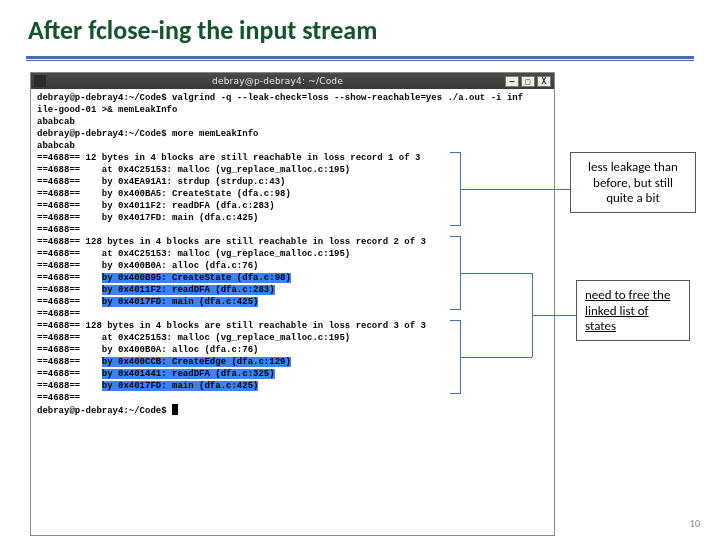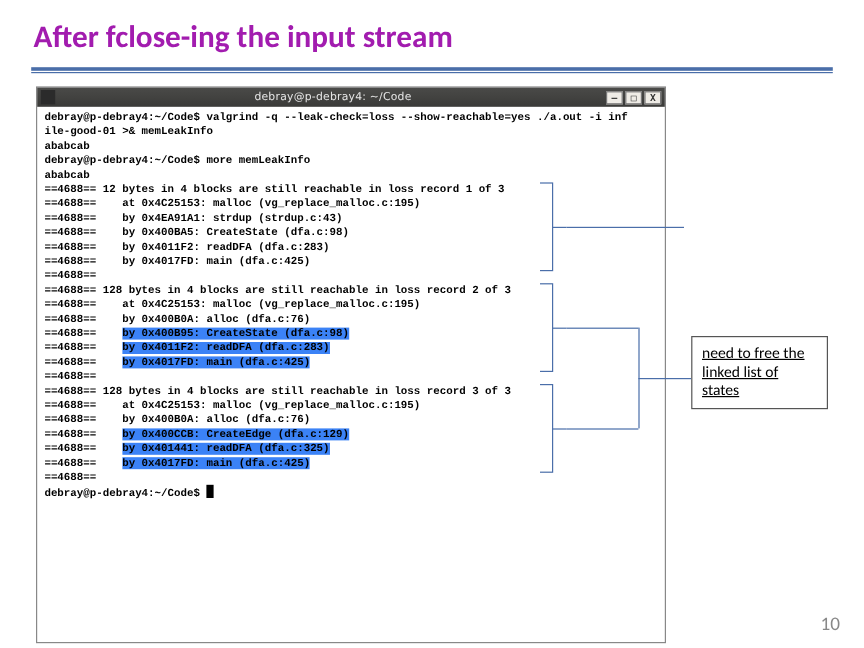--- a/index.html
+++ b/index.html
@@ -1,18 +1,18 @@
 <!DOCTYPE html>
 <html><head>
 <meta charset="utf-8">
 <style>
   * { margin: 0; padding: 0; box-sizing: border-box; }
   html, body { width: 720px; height: 540px; background: #fff; font-family: Calibri, Arial, sans-serif; overflow: hidden; }
   .slide { position: relative; width: 720px; height: 540px; }
-  .title { position: absolute; left: 28px; top: 14px; font-size: 26px; font-weight: 700; color: #a21caf; }
+  .title { position: absolute; left: 28px; top: 14px; font-size: 26px; font-weight: 700; color: #14532d; }
   .rule-top { position: absolute; left: 26px; top: 56px; width: 668px; height: 3px; background: #4a6ea9; }
   .rule-bot { position: absolute; left: 26px; top: 60px; width: 668px; height: 1px; background: #4a6ea9; }
   .term-wrap { position: absolute; left: 30px; top: 72px; width: 525px; height: 464px; border: 1px solid #888; background: #fff; }
   .tb { display: flex; align-items: center; height: 16px; background: linear-gradient(#4a4a48,#3a3a38); color: #e6e6e6; font: 9px "DejaVu Sans", Arial, sans-serif; }
   .tb-icon { width: 12px; height: 12px; margin: 0 4px 0 3px; background: #2b2b2b; }
   .tb-title { flex: 1; text-align: center; letter-spacing: .2px; }
   .tb-btns { display: flex; gap: 2px; padding-right: 3px; }
   .tb-btn { width: 14px; height: 11px; border: 1px solid #777; background: #efece6; color: #333; font: 700 8px/9px monospace; text-align: center; }
   .term { font: 700 9px/12px "Courier New", monospace; white-space: pre; padding: 3px 6px; color: #000; }
   .term .hl { background: #3b82f6; }
@@ -21,21 +21,21 @@
   .c1 { left: 570px; top: 152px; width: 126px; }
   .c2 { left: 576px; top: 280px; width: 114px; text-align: left; text-decoration: underline; }
   .conn { position: absolute; border-top: 1px solid #4a6ea9; z-index: 2; }
   .vconn { position: absolute; border-left: 1px solid #4a6ea9; z-index: 2; }
   .brk { position: absolute; z-index: 2; }
   .brk::before, .brk::after { content: ""; position: absolute; left: 0; width: 10px; height: 1px; background: #4a6ea9; }
   .brk::before { top: 0; }
   .brk::after { bottom: 0; }
   .brk .stem { position: absolute; left: 10px; top: 0; bottom: 0; width: 1px; background: #4a6ea9; }
   .brk .tip { position: absolute; left: 10px; top: 50%; width: 12px; height: 1px; background: #4a6ea9; }
-  .slide-num { position: absolute; right: 20px; bottom: 10px; font-size: 16px; color: #888; }
+  .slide-num { position: absolute; right: 20px; bottom: 10px; font-size: 10px; color: #888; }
 </style>
 </head>
 <body>
 
 <div class="slide">
 
   <div class="title">After fclose-ing the input stream</div>
   <div class="rule-top"></div>
   <div class="rule-bot"></div>
 
@@ -76,20 +76,21 @@
 <span>==4688==    </span><span class="hl">by 0x4017FD: main (dfa.c:425)</span>
 <span>==4688==</span>
 <span>debray@p-debray4:~/Code$ </span><span class="cursor"></span></div>
   </div>
 
   <div class="brk" style="left:450px; top:152px; height:74px;">
       <div class="stem"></div>
       <div class="tip"></div>
     </div>
   <div class="conn" style="left:472px; top:189px; width:98px;"></div>
+  <div class="callout c1">less leakage than before, but still quite a bit</div>
 
   <div class="brk" style="left:450px; top:236px; height:74px;">
       <div class="stem"></div>
       <div class="tip"></div>
     </div>
   <div class="conn" style="left:472px; top:273px; width:60px;"></div>
 
   <div class="brk" style="left:450px; top:320px; height:74px;">
       <div class="stem"></div>
       <div class="tip"></div>

